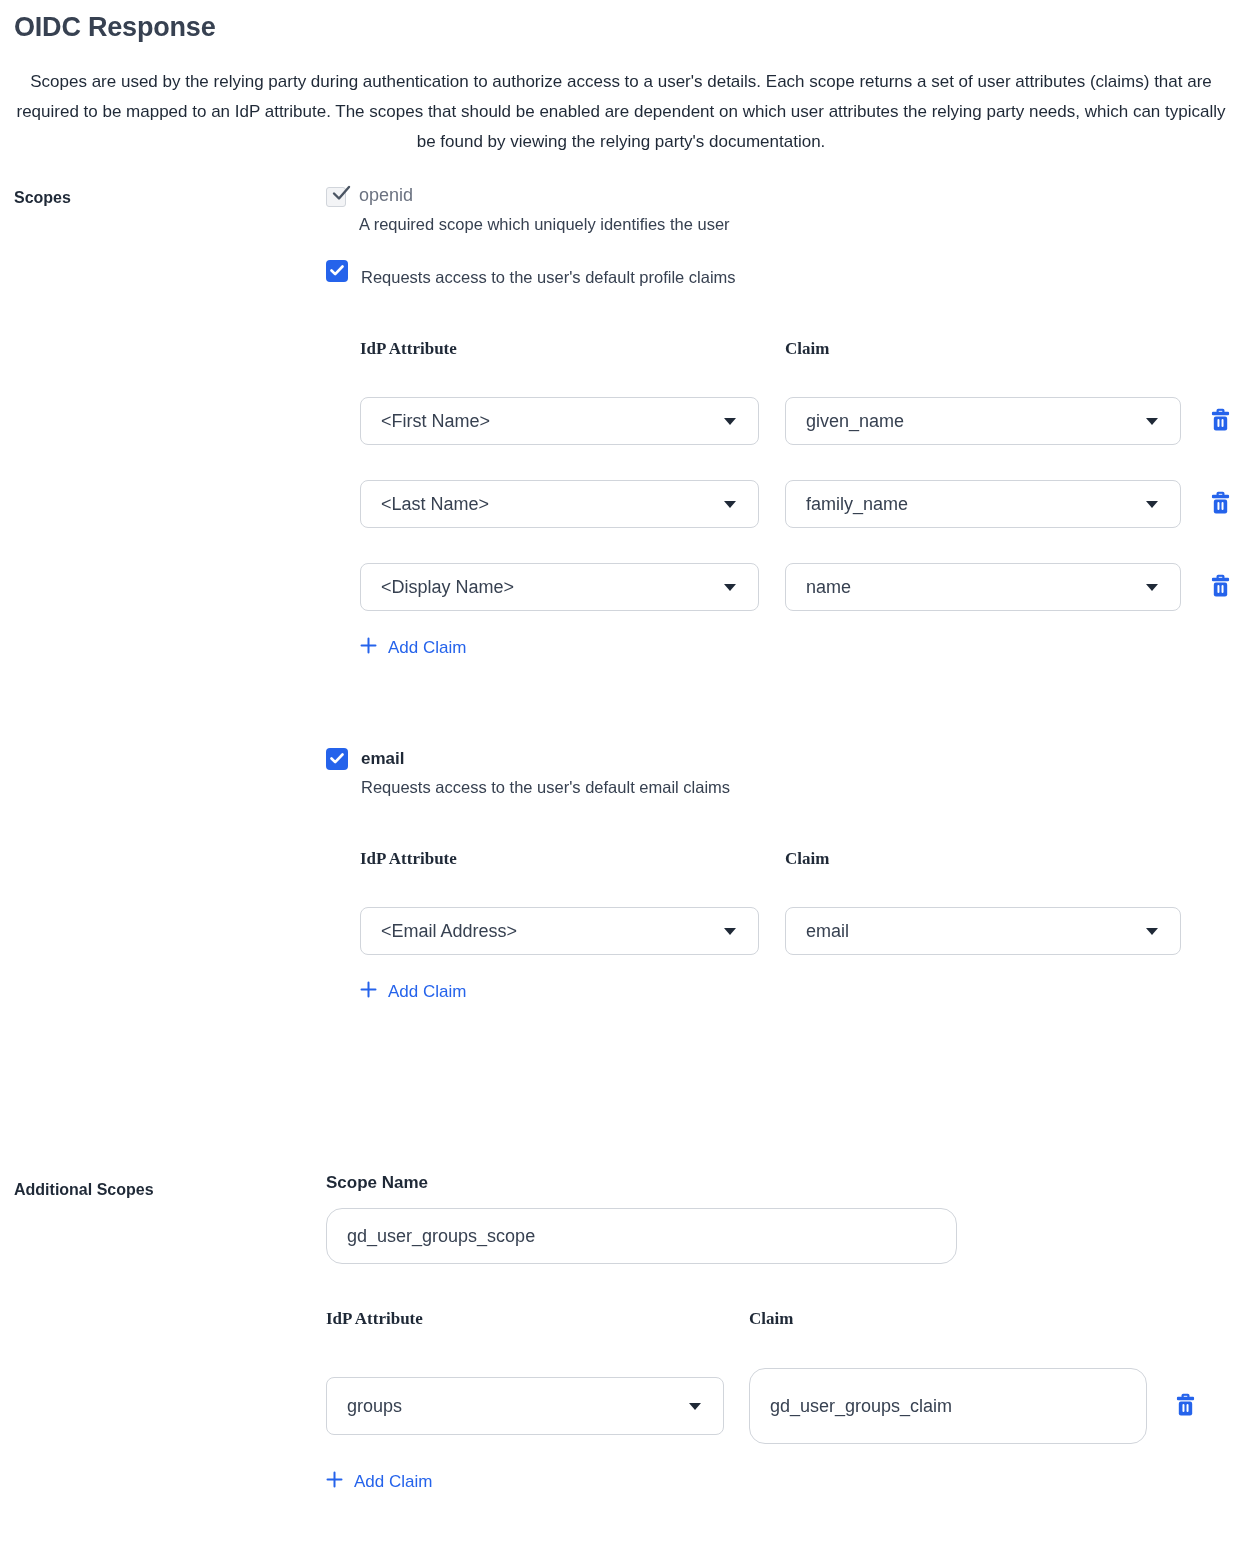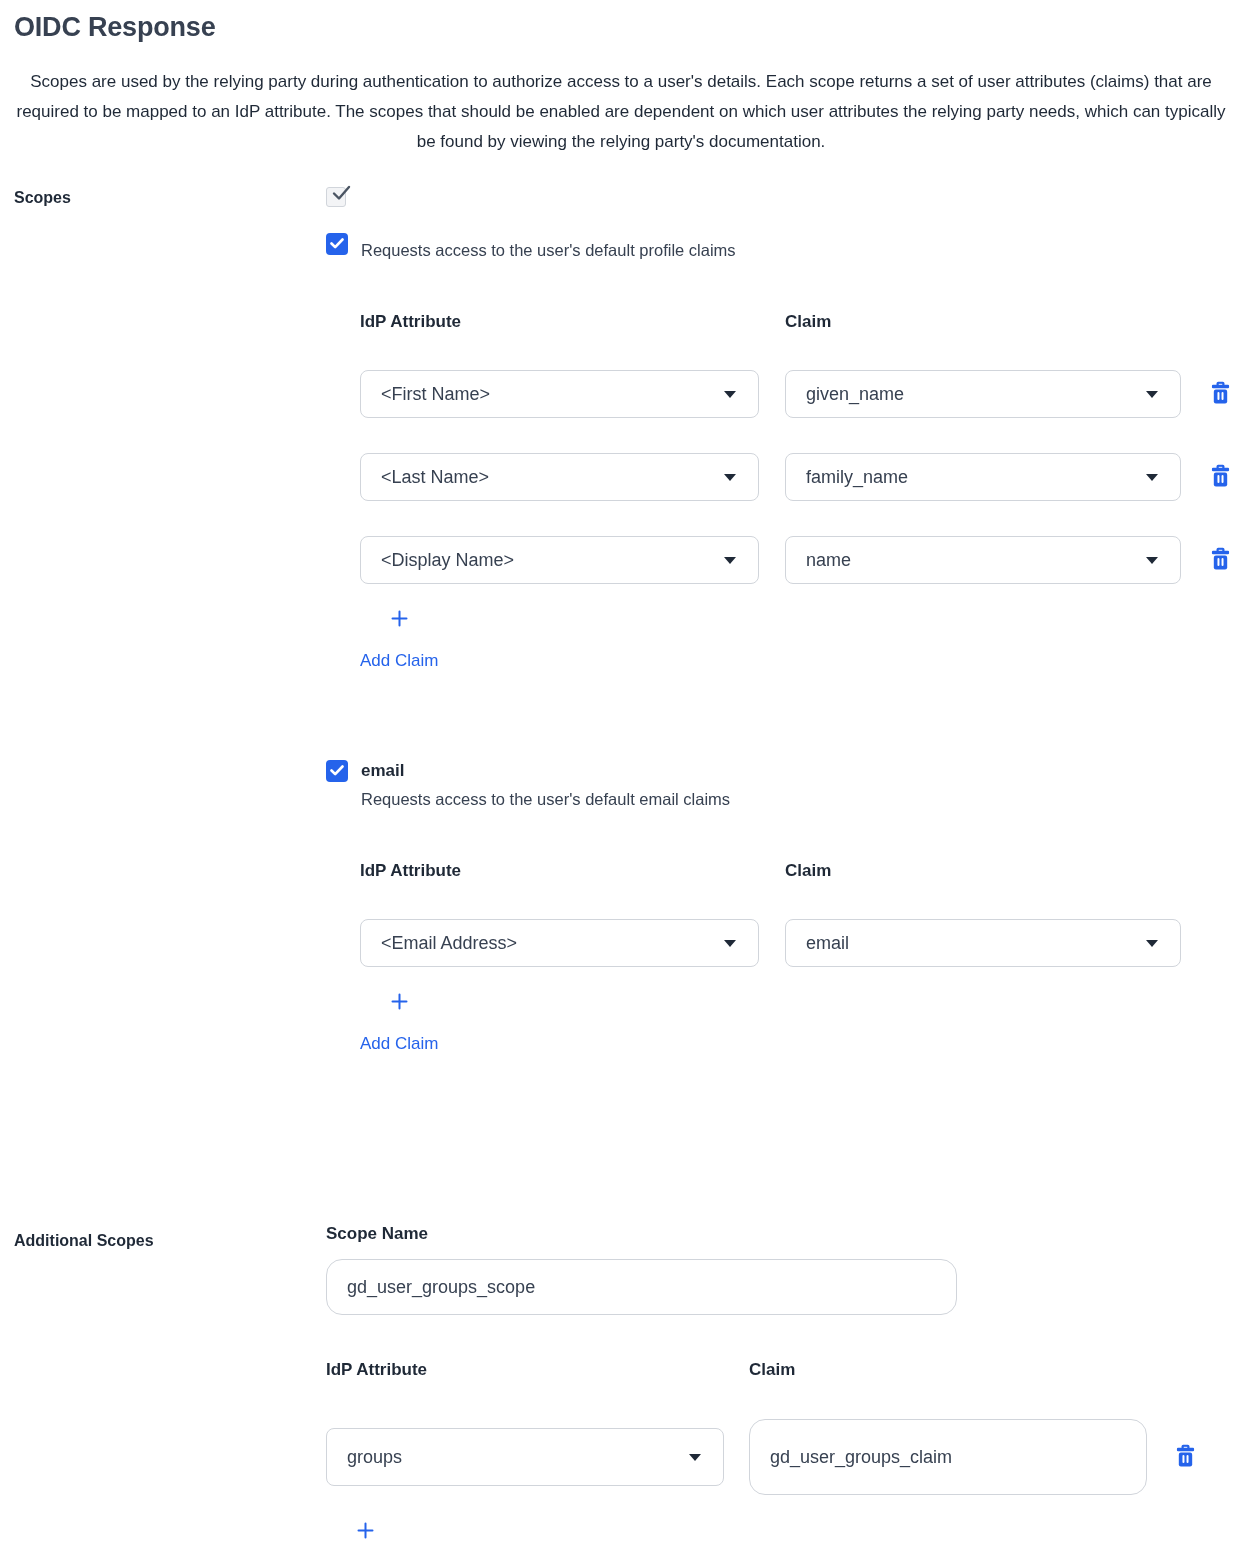--- a/index.html
+++ b/index.html
@@ -74,20 +74,21 @@
     display: grid;
     grid-template-columns: 399px 396px 44px;
     column-gap: 26px;
     align-items: center;
   }
   .col-header {
     font-size: 17px;
     font-weight: 700;
     color: #1f2937;
     margin-bottom: 38px;
+    font-family: Liberation Serif, serif;
   }
   .claim-row { margin-bottom: 35px; }
   .claim-row.last { margin-bottom: 0; }
 
   .select {
     height: 48px;
     background: #fff;
     border: 1px solid #d1d5db;
     border-radius: 8px;
     display: flex;
@@ -122,29 +123,28 @@
     width: 26px; height: 26px;
     background: none; border: none;
     display: flex; align-items: center; justify-content: center;
     cursor: pointer;
     justify-self: start;
   }
 
   .add-claim {
     display: inline-flex;
     align-items: center;
-    gap: 19px;
+    gap: 11px;
     color: #2563eb;
     font-size: 17px;
     margin-top: 26px;
     cursor: pointer;
     background: none; border: none;
     font-family: "Liberation Sans", sans-serif;
     padding: 0;
-    flex-direction: column;
   }
 
   
   .section.additional { margin-top: 170px; }
   .side-label.additional { padding-top: 8px; }
   .scope-name-header { font-size: 17px; font-weight: 700; margin-bottom: 15px; }
   .scope-name-input { width: 631px; }
   .additional-table { margin-top: 45px; }
   .additional-grid {
     display: grid;
@@ -171,20 +171,24 @@
 
       <div class="scope-openid">
         <div class="scope-head">
           <span class="checkbox gray">
             <span>
               <svg width="22" height="18" viewBox="0 0 22 18">
                 <path d="M4 9.5 L9 14.5 L19 3" stroke="#4b5563" stroke-width="2.4" fill="none" stroke-linecap="round" stroke-linejoin="round"></path>
               </svg>
             </span>
           </span>
+          <div class="scope-texts">
+            <div class="scope-name muted">openid</div>
+            <div class="scope-desc">A required scope which uniquely identifies the user</div>
+          </div>
         </div>
       </div>
 
       <div class="scope-profile">
         <div class="scope-head">
           <span class="checkbox blue">
             <span>
               <svg width="14" height="11" viewBox="0 0 14 11">
                 <path d="M1.5 5.5 L5.2 9.2 L12.5 1.5" stroke="#ffffff" stroke-width="2.6" fill="none" stroke-linecap="round" stroke-linejoin="round"></path>
               </svg>

